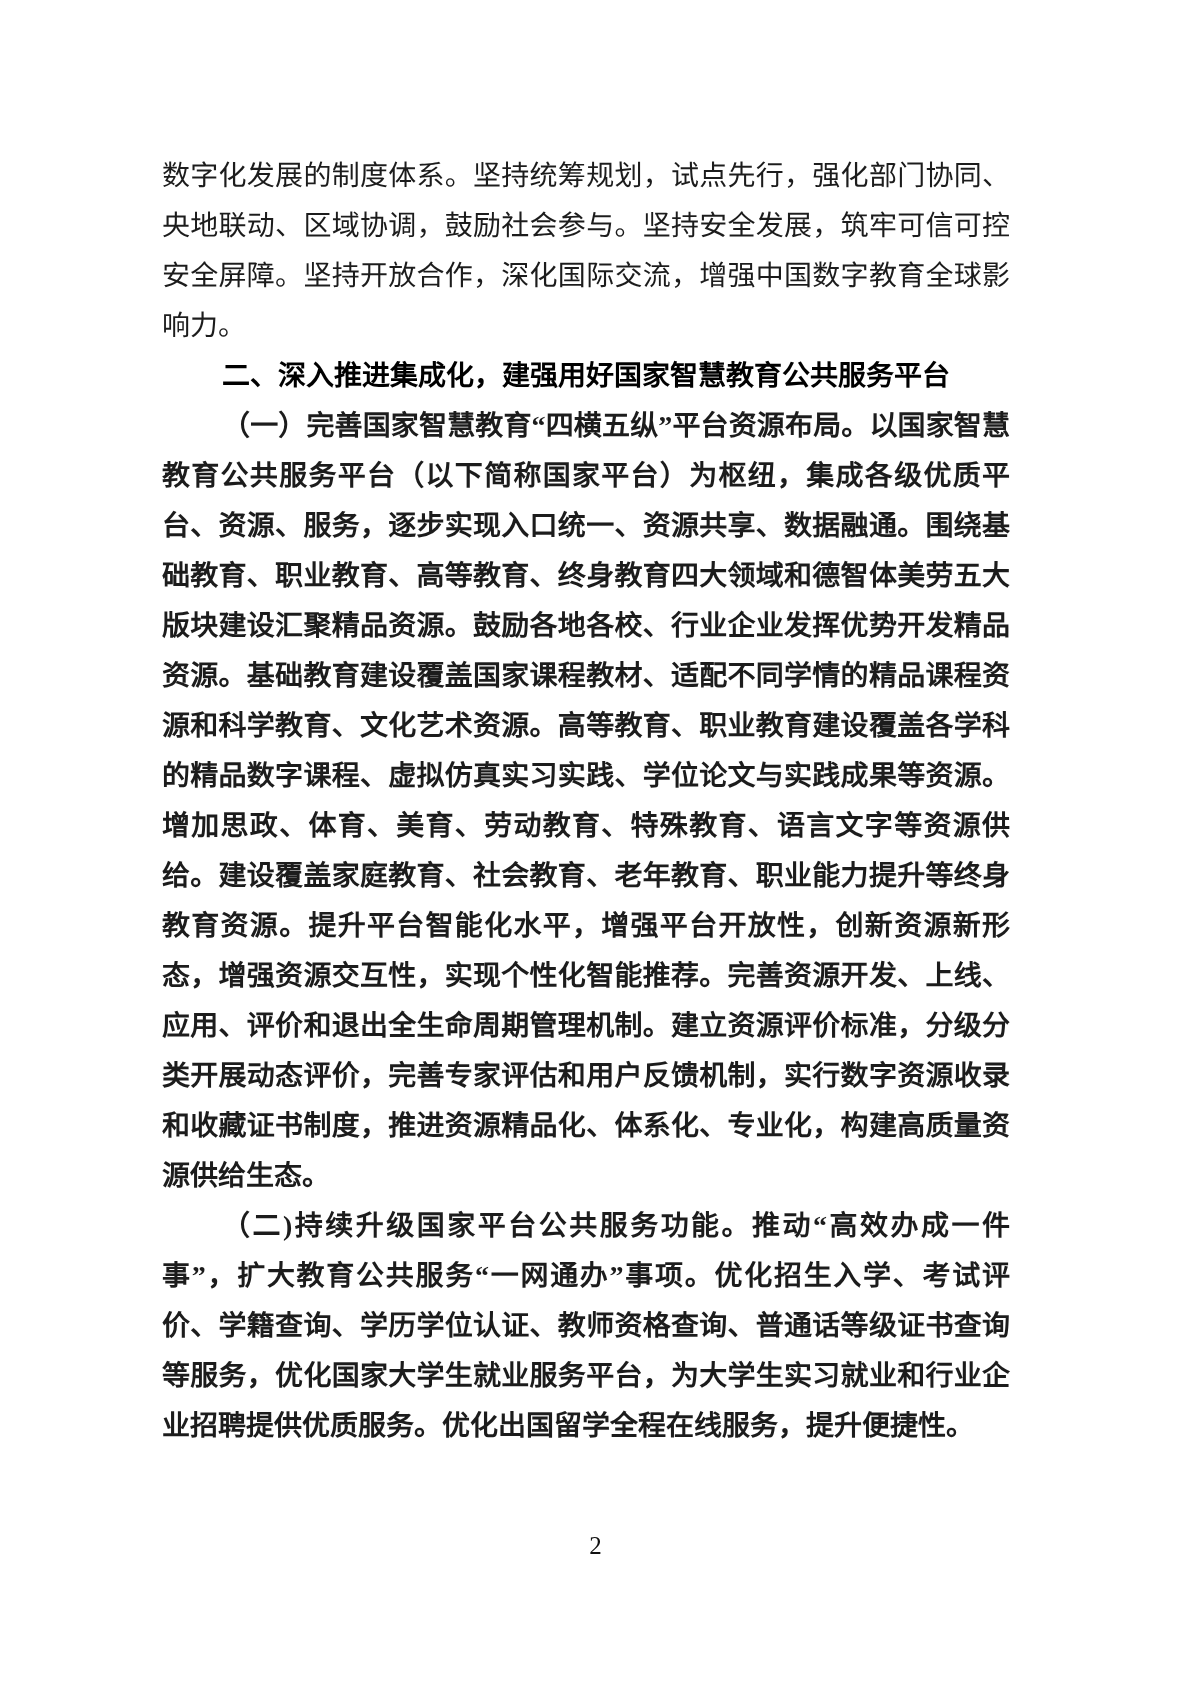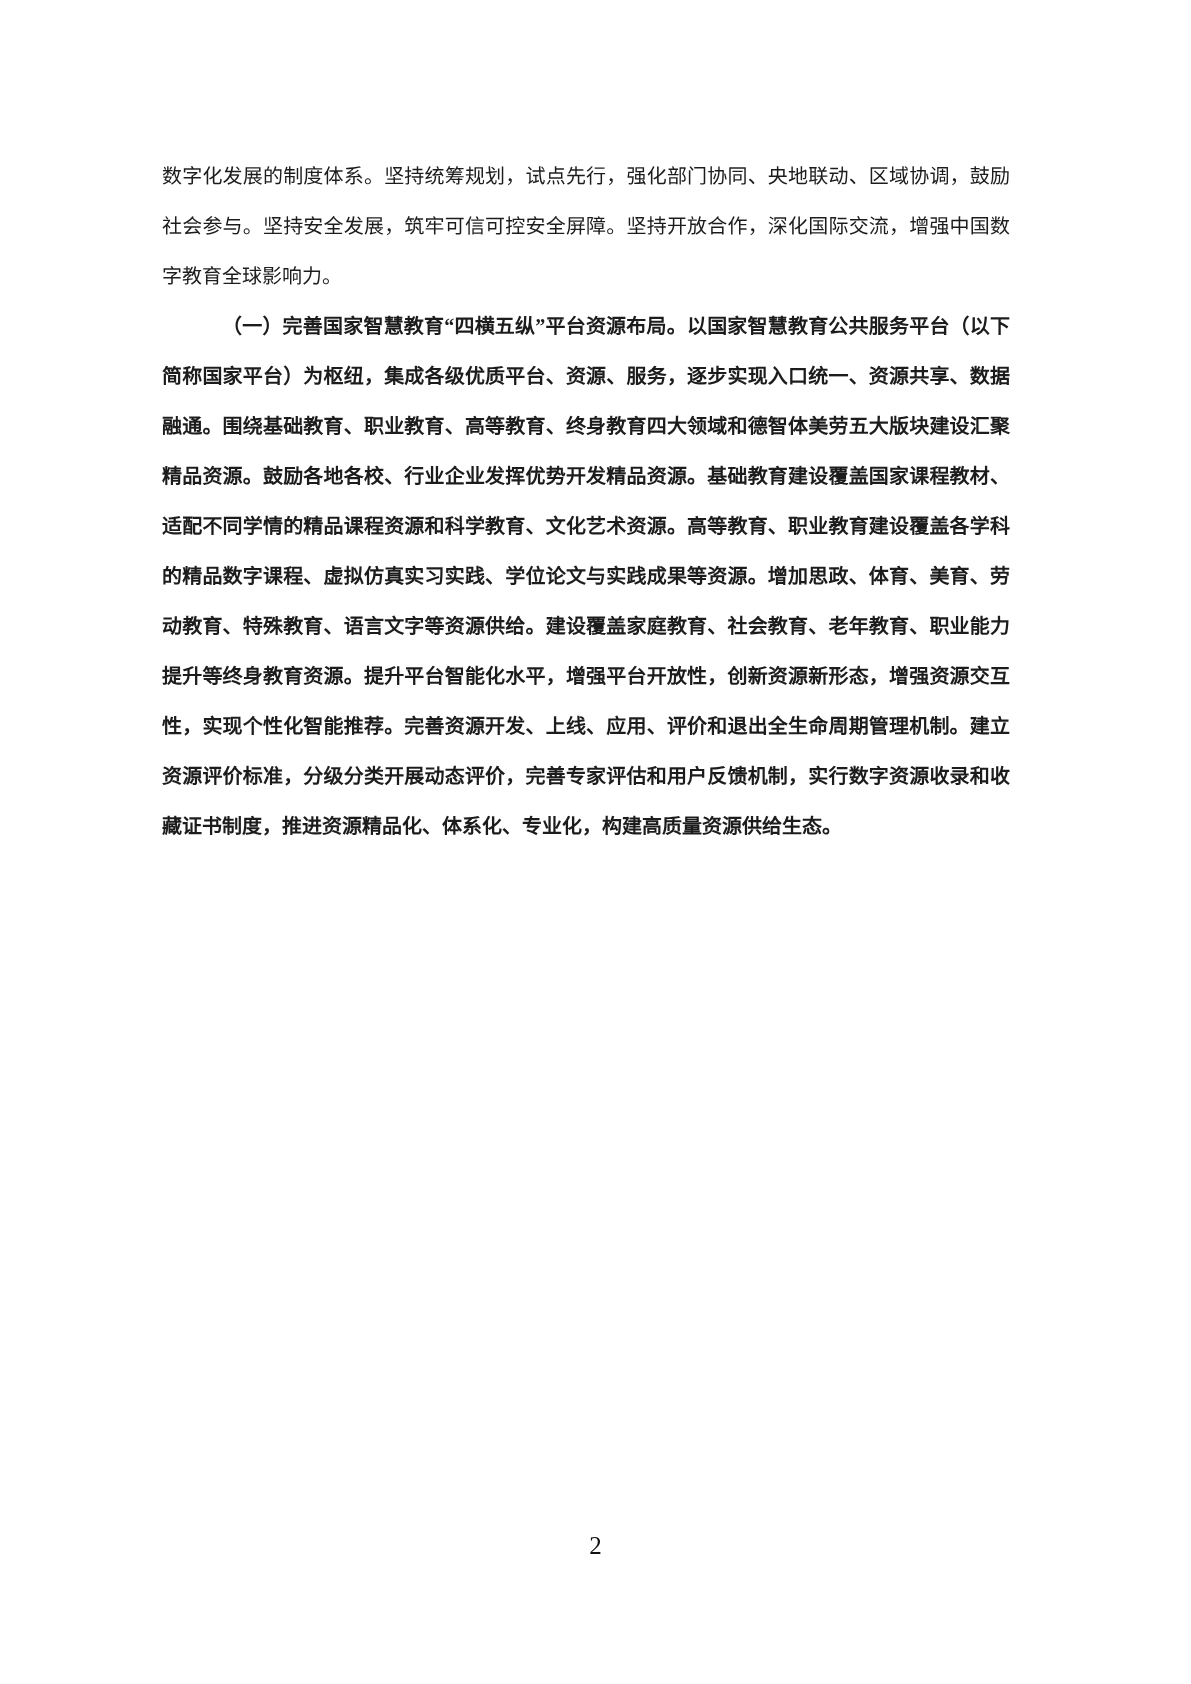--- a/index.html
+++ b/index.html
@@ -18,21 +18,21 @@
     height: 1684px;
     background: #ffffff;
     overflow: hidden;
   }
   .content {
     position: absolute;
     left: 162px;
     top: 151px;
     width: 848px;
     color: #1c1c1c;
-    font-size: 20px;
+    font-size: 28px;
     line-height: 50px;
     text-align: justify;
     text-justify: inter-character;
   }
   .para {
     margin: 0;
     padding: 0;
   }
   .para.indent {
     text-indent: 60px;
@@ -53,16 +53,18 @@
     line-height: 30px;
     font-family: "Liberation Serif", "DejaVu Serif", serif;
   }
 </style>
 </head>
 <body>
 
 <div class="page">
   <div class="content">
       <p class="para body">数字化发展的制度体系。坚持统筹规划，试点先行，强化部门协同、央地联动、区域协调，鼓励社会参与。坚持安全发展，筑牢可信可控安全屏障。坚持开放合作，深化国际交流，增强中国数字教育全球影响力。</p>
+      <p class="para heading indent">二、深入推进集成化，建强用好国家智慧教育公共服务平台</p>
       <p class="para body indent">（一）完善国家智慧教育“四横五纵”平台资源布局。以国家智慧教育公共服务平台（以下简称国家平台）为枢纽，集成各级优质平台、资源、服务，逐步实现入口统一、资源共享、数据融通。围绕基础教育、职业教育、高等教育、终身教育四大领域和德智体美劳五大版块建设汇聚精品资源。鼓励各地各校、行业企业发挥优势开发精品资源。基础教育建设覆盖国家课程教材、适配不同学情的精品课程资源和科学教育、文化艺术资源。高等教育、职业教育建设覆盖各学科的精品数字课程、虚拟仿真实习实践、学位论文与实践成果等资源。增加思政、体育、美育、劳动教育、特殊教育、语言文字等资源供给。建设覆盖家庭教育、社会教育、老年教育、职业能力提升等终身教育资源。提升平台智能化水平，增强平台开放性，创新资源新形态，增强资源交互性，实现个性化智能推荐。完善资源开发、上线、应用、评价和退出全生命周期管理机制。建立资源评价标准，分级分类开展动态评价，完善专家评估和用户反馈机制，实行数字资源收录和收藏证书制度，推进资源精品化、体系化、专业化，构建高质量资源供给生态。</p>
+      <p class="para body indent">（二)持续升级国家平台公共服务功能。推动“高效办成一件事”，扩大教育公共服务“一网通办”事项。优化招生入学、考试评价、学籍查询、学历学位认证、教师资格查询、普通话等级证书查询等服务，优化国家大学生就业服务平台，为大学生实习就业和行业企业招聘提供优质服务。优化出国留学全程在线服务，提升便捷性。</p>
     </div>
   <div class="footer">2</div>
 </div>
 
 </body></html>

